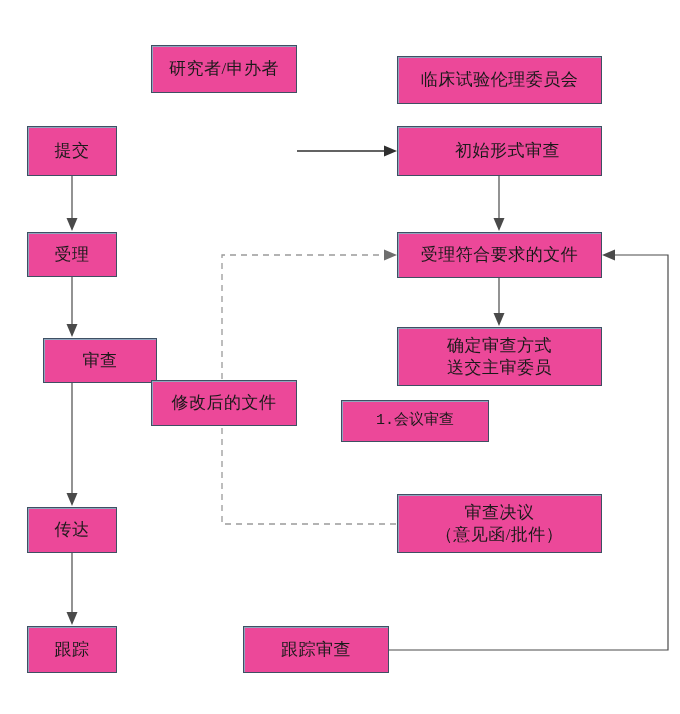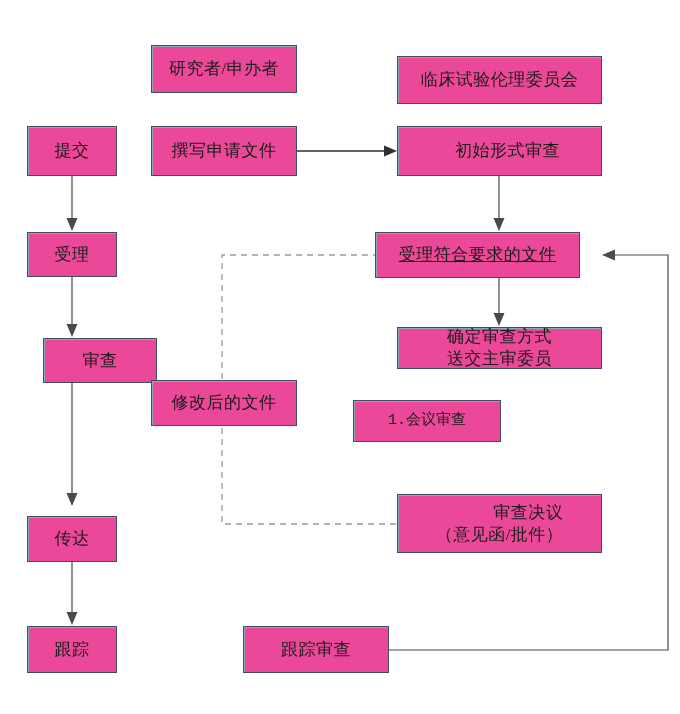--- a/index.html
+++ b/index.html
@@ -30,21 +30,20 @@
     font-size: 17px;
     line-height: 1.28;
     letter-spacing: 0.5px;
     white-space: pre-line;
     z-index: 3;
   }
   .node.mono {
     font-family: "Liberation Mono", "DejaVu Sans Mono", monospace;
     font-size: 15px;
     letter-spacing: 0;
-    margin-left: 12px;
   }
   svg#wires {
     position: absolute;
     left: 0;
     top: 0;
     width: 680px;
     height: 714px;
     z-index: 1;
     overflow: visible;
   }
@@ -129,40 +128,39 @@
       <polygon class="arrowhead-thin" points="602,255 615,249.5 615,260.5"></polygon>
     </g>
   </svg>
 
   <div class="node" style="left:27px; top:126px; width:90px; height:50px;">提交</div>
 
   <div class="node" style="left:27px; top:232px; width:90px; height:45px;">受理</div>
 
   <div class="node" style="left:27px; top:338px; width:114px; height:45px;margin-left:16px;">审查</div>
 
-  <div class="node" style="left:27px; top:507px; width:90px; height:46px;margin-top:9px;">传达</div>
+  <div class="node" style="left:27px; top:507px; width:90px; height:46px;">传达</div>
 
   <div class="node" style="left:27px; top:626px; width:90px; height:47px;">跟踪</div>
 
   <div class="node" style="left:151px; top:45px; width:146px; height:48px;">研究者/申办者</div>
 
   <div class="node" style="left:397px; top:56px; width:205px; height:48px;">临床试验伦理委员会</div>
 
-  <div class="node" style="left:151px; top:126px; width:146px; height:50px;">撰写申请文件</div>
 
   <div class="node" style="left:151px; top:338px; width:146px; height:46px;margin-top:42px;">修改后的文件</div>
 
   <div class="node" style="left:397px; top:126px; width:205px; height:50px;padding-left:16px;">初始形式审查</div>
 
-  <div class="node" style="left:375px; top:232px; width:205px; height:46px;text-decoration:underline;">受理符合要求的文件</div>
+  <div class="node" style="left:397px; top:232px; width:205px; height:46px;">受理符合要求的文件</div>
 
-  <div class="node" style="left:397px; top:327px; width:205px; height:42px;">确定审查方式
+  <div class="node" style="left:397px; top:327px; width:205px; height:59px;">确定审查方式
 送交主审委员</div>
 
   <div class="node mono" style="left:341px; top:400px; width:148px; height:42px;">1.会议审查</div>
 
 
-  <div class="node" style="left:397px; top:494px; width:205px; height:59px;text-align:right;">审查决议
+  <div class="node" style="left:397px; top:494px; width:205px; height:59px;">审查决议
 （意见函/批件）</div>
 
   <div class="node" style="left:243px; top:626px; width:146px; height:47px;">跟踪审查</div>
 
 </div>
 
 </body></html>

